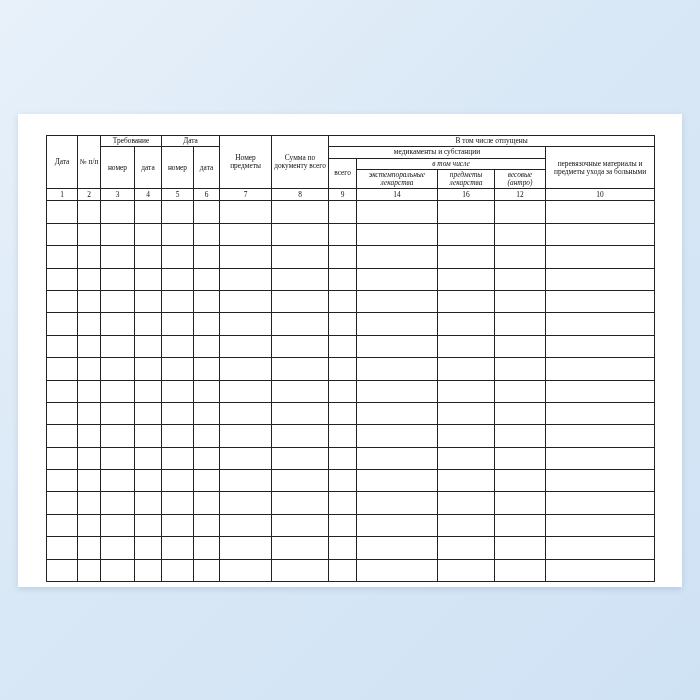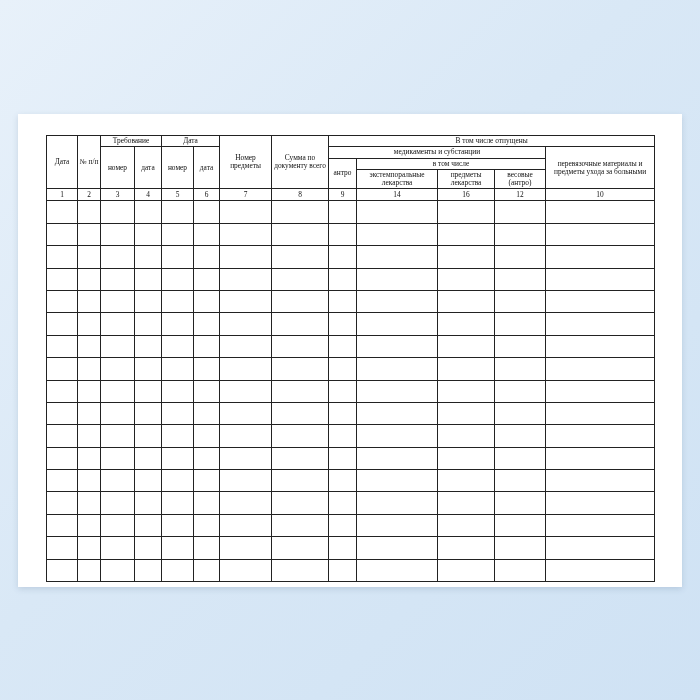--- a/index.html
+++ b/index.html
@@ -46,21 +46,21 @@
     font-weight: normal;
     text-align: center;
     vertical-align: middle;
     font-size: 7.4px;
     line-height: 1.12;
     padding: 1px 1px;
     color: #111;
   }
   .h-big { font-size: 8.2px; }
   .h-mid { font-size: 7.8px; font-family: Liberation Serif, serif; }
-  .h-small { font-size: 6.6px; }
+  .h-small { font-size: 6.6px; font-style: italic; }
   .numrow td {
     font-size: 7.2px;
     height: 9px;
     padding: 0;
   }
   .datarow td {
     height: 19.4px;
     padding: 0;
   }
   
@@ -112,21 +112,21 @@
           </tr>
           <tr>
             <td rowspan="3" class="h-mid">номер</td>
             <td rowspan="3" class="h-mid">дата</td>
             <td rowspan="3" class="h-mid">номер</td>
             <td rowspan="3" class="h-mid">дата</td>
             <td colspan="4" class="h-mid">медикаменты и субстанции</td>
             <td rowspan="3" class="h-mid">перевязочные материалы и предметы ухода за больными</td>
           </tr>
           <tr>
-            <td rowspan="2" class="h-mid">антро</td>
+            <td rowspan="2" class="h-mid">всего</td>
             <td colspan="3" class="h-small">в том числе</td>
           </tr>
           <tr>
             <td class="h-small">экстемпоральные лекарства</td>
             <td class="h-small">предметы лекарства</td>
             <td class="h-small">весовые (антро)</td>
           </tr>
           <tr class="numrow">
             <td>1</td>
             <td>2</td>

